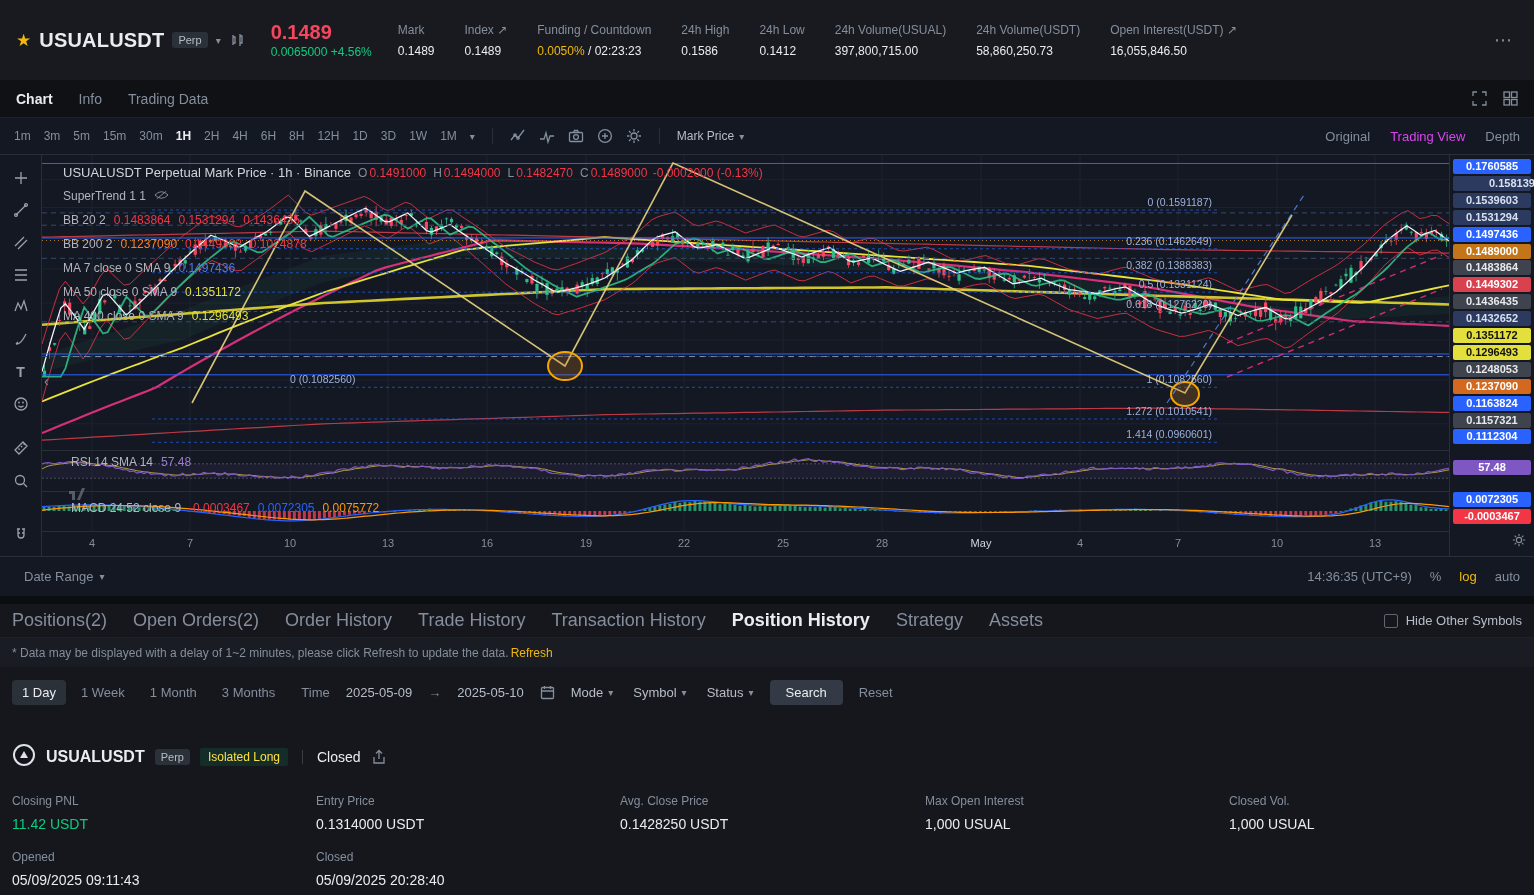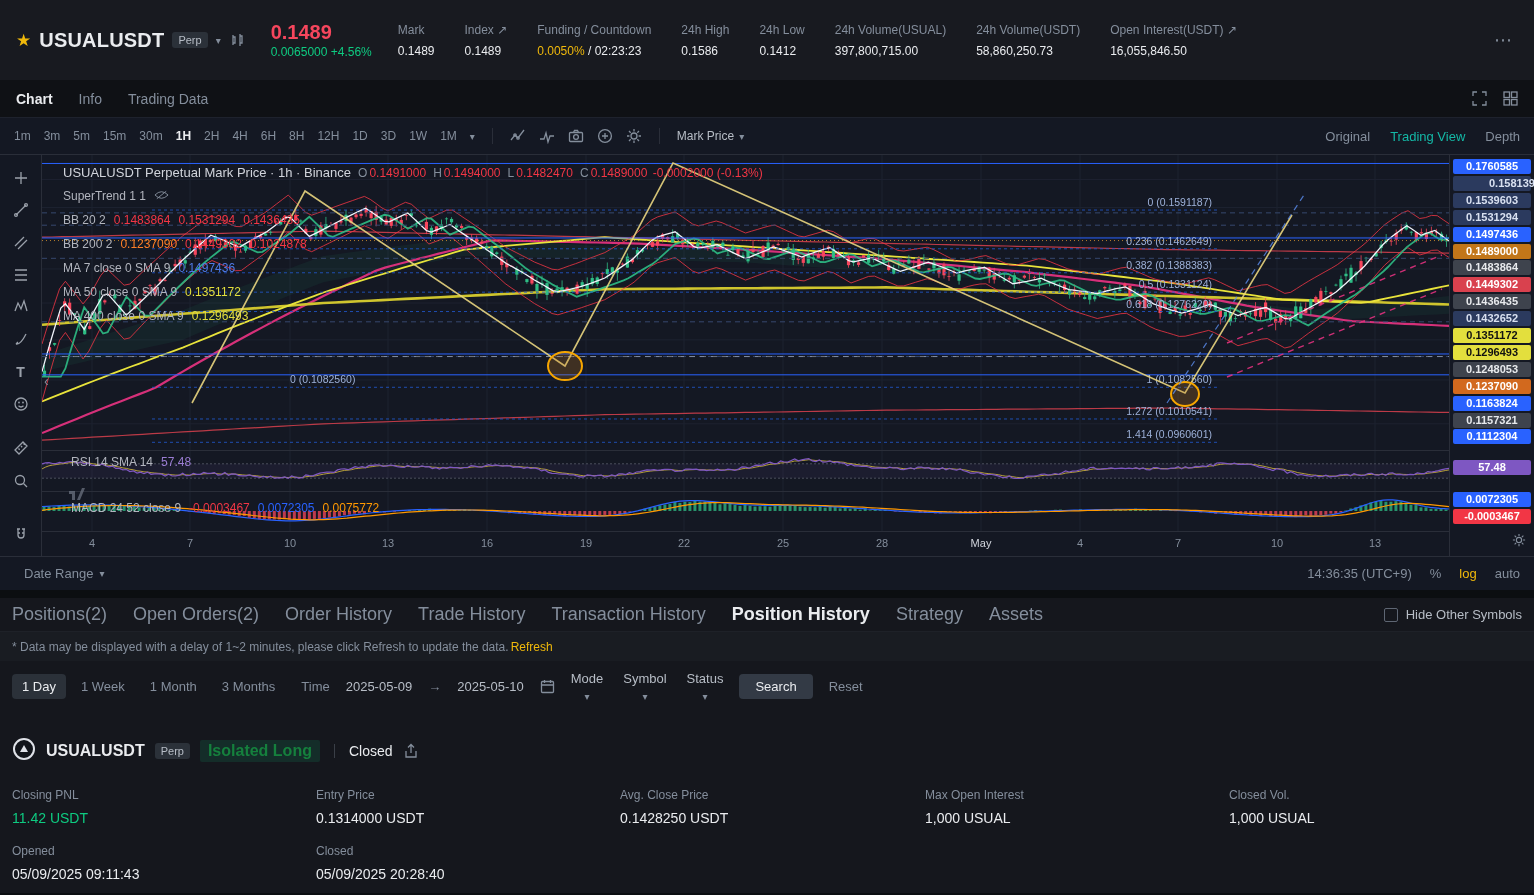--- a/index.html
+++ b/index.html
@@ -32,21 +32,21 @@
 
   
   .chart-toolbar { height:38px; background:#141823; border-top:1px solid #1e222d; border-bottom:1px solid #2a2e39;
                    display:flex; align-items:center; padding:0 14px; gap:13px; }
   .interval { color:#848e9c; font-size:12px; cursor:pointer; }
   .interval.active { color:#eaecef; font-weight:700; }
   .tb-divider { width:1px; height:16px; background:#2a2e39; margin:0 4px; }
   .mark-price-dd { color:#b7bdc6; font-size:12px; display:flex; align-items:center; gap:5px; cursor:pointer; }
   .tb-right { margin-left:auto; display:flex; gap:20px; align-items:center; }
   .view-mode { color:#848e9c; font-size:13px; cursor:pointer; }
-  .view-mode.active { color:#14b8a6; }
+  .view-mode.active { color:#d946ef; }
 
   
   .chart-area { position:relative; height:401px; background:#141823; display:flex; }
   .left-tools { width:42px; border-right:1px solid #2a2e39; padding-top:12px; display:flex; flex-direction:column; align-items:center; }
   .tool { width:26px; height:26px; margin-bottom:10px; display:flex; align-items:center; justify-content:center;
           color:#9aa0aa; cursor:pointer; border-radius:3px; }
   .tool svg { stroke:#9aa0aa; fill:none; stroke-width:1.3; }
   .chart-canvas { position:relative; width:1407px; height:401px; }
   .price-axis { position:relative; width:85px; border-left:1px solid #2a2e39; background:#141823; font-size:11px; }
   .axis-label { position:absolute; left:3px; right:3px; height:15px; line-height:15px; text-align:center;
@@ -57,21 +57,21 @@
   .legend-title .lt-v { color:#f23645; font-size:12px; margin-left:2px; }
   .legend-row { font-size:12px; color:#b2b5be; margin-bottom:10px; white-space:nowrap; display:flex; align-items:center; gap:8px; }
   .ind-label { color:#b2b5be; }
   .pane-legend { position:absolute; left:21px; font-size:12px; color:#b2b5be; white-space:nowrap; z-index:5; }
   .pane-legend span { margin-left:8px; }
   .collapse-chev { position:absolute; left:2px; top:218px; color:#848e9c; font-size:14px; z-index:6; cursor:pointer; }
   .tv-logo { position:absolute; left:26px; top:332px; z-index:6; opacity:.75; }
   .axis-gear { position:absolute; right:8px; top:378px; color:#848e9c; cursor:pointer; }
 
   
-  .chart-footer { height:34px; background:#141823; border-top:1px solid #2a2e39; display:flex; align-items:center; padding:0 14px 0 24px; }
+  .chart-footer { height:40px; background:#141823; border-top:1px solid #2a2e39; display:flex; align-items:center; padding:0 14px 0 24px; }
   .date-range { color:#848e9c; font-size:13px; display:flex; gap:6px; align-items:center; cursor:pointer; }
   .cf-right { margin-left:auto; display:flex; gap:18px; align-items:flex-end; font-size:13px; color:#848e9c; }
   .cf-right .log { color:#f0b90b; }
 
   .section-gap { height:8px; background:#0b0e11; }
 
   
   .panel { background:#15171d; height:295px; }
   .panel-tabs { height:34px; display:flex; align-items:center; padding:0 12px; gap:26px; border-bottom:1px solid #1e2128; }
   .panel-tab { color:#848e9c; font-size:18px; cursor:pointer; white-space:nowrap; }
@@ -79,29 +79,29 @@
   .hide-sym { margin-left:auto; display:flex; align-items:center; gap:8px; color:#b7bdc6; font-size:13px; }
   .checkbox { width:14px; height:14px; border:1.5px solid #5e6673; border-radius:2px; cursor:pointer; }
   .notice-row { height:29px; background:#191c22; display:flex; align-items:center; padding:0 12px; font-size:12px; color:#848e9c; gap:2px; }
   .refresh-link { color:#f0b90b; cursor:pointer; }
   .filter-row { height:50px; display:flex; align-items:center; padding:0 12px; gap:16px; font-size:13px; }
   .range-btn { color:#848e9c; padding:5px 10px; border-radius:4px; cursor:pointer; white-space:nowrap; }
   .range-btn.active { background:#2b3139; color:#eaecef; }
   .flabel { color:#848e9c; }
   .date-field { color:#b7bdc6; cursor:pointer; }
   .date-arrow { color:#848e9c; }
-  .dd { color:#b7bdc6; display:flex; align-items:center; gap:5px; cursor:pointer;flex-direction:column; }
+  .dd { color:#b7bdc6; display:flex; align-items:center; gap:5px; cursor:pointer; }
   .search-btn { background:#333a45; color:#eaecef; padding:5px 16px; border-radius:4px; cursor:pointer; }
   .reset-btn { color:#848e9c; cursor:pointer; }
 
   
   .pos-card { padding:26px 12px 0; }
   .pos-head { display:flex; align-items:center; gap:10px; }
   .pos-sym { font-size:16px; font-weight:700; }
-  .side-badge { background:rgba(14,203,129,.12); color:#15803d; font-size:16px; padding:2px 8px; border-radius:2px;font-weight:bold; }
+  .side-badge { background:rgba(14,203,129,.12); color:#fde047; font-size:12px; padding:2px 8px; border-radius:2px; }
   .v-div { width:1px; height:14px; background:#3a3f47; margin:0 4px; }
   .pos-status { font-size:14px; color:#eaecef; }
   .fields { display:grid; grid-template-columns:304px 304px 305px 304px 1fr; margin-top:24px; }
   .fields.second { margin-top:18px; }
   .f-label { color:#848e9c; font-size:12px; margin-bottom:8px; }
   .f-value { color:#eaecef; font-size:14px; }
   svg.mini { stroke:#848e9c; fill:none; stroke-width:1.3; }
 </style>
 </head>
 <body>

